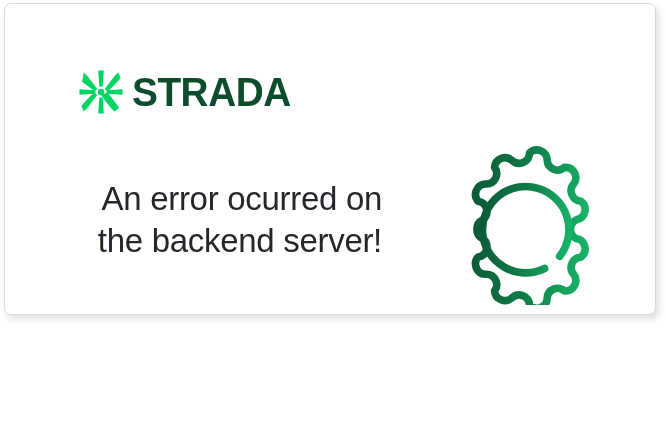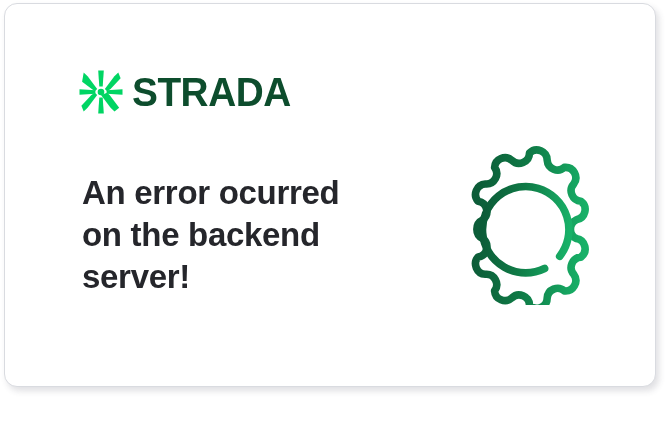--- a/index.html
+++ b/index.html
@@ -21,25 +21,25 @@
     height: 436px;
     background: #ffffff;
   }
 
   
   .error-card {
     position: absolute;
     left: 4px;
     top: 3px;
     width: 652px;
-    height: 384px;
+    height: 312px;
     box-sizing: border-box;
     background: #ffffff;
     border: 1px solid #d9dbe0;
-    border-radius: 13px;
+    border-radius: 7px;
     box-shadow: 3px 4px 6px rgba(60, 64, 80, 0.16);
     overflow: hidden;
   }
 
   
   .brand-logo {
     position: absolute;
     left: 74px;
     top: 66px;
     display: flex;
@@ -59,27 +59,28 @@
     color: #0d4d2d;
     white-space: nowrap;
     transform: scaleX(0.97);
     transform-origin: left center;
   }
 
   
   .error-message {
     position: absolute;
     left: 77px;
-    top: 168px;
+    top: 174px;
     width: 300px;
     font-size: 33px;
     line-height: 42px;
-    font-weight: 700;
+    font-weight: 400;
     letter-spacing: -0.3px;
     color: #25262b;
+    text-align: right;
   }
 
   
   .gear-illustration {
     position: absolute;
     left: 443px;
     top: 138px;
     width: 163px;
     height: 163px;
   }

